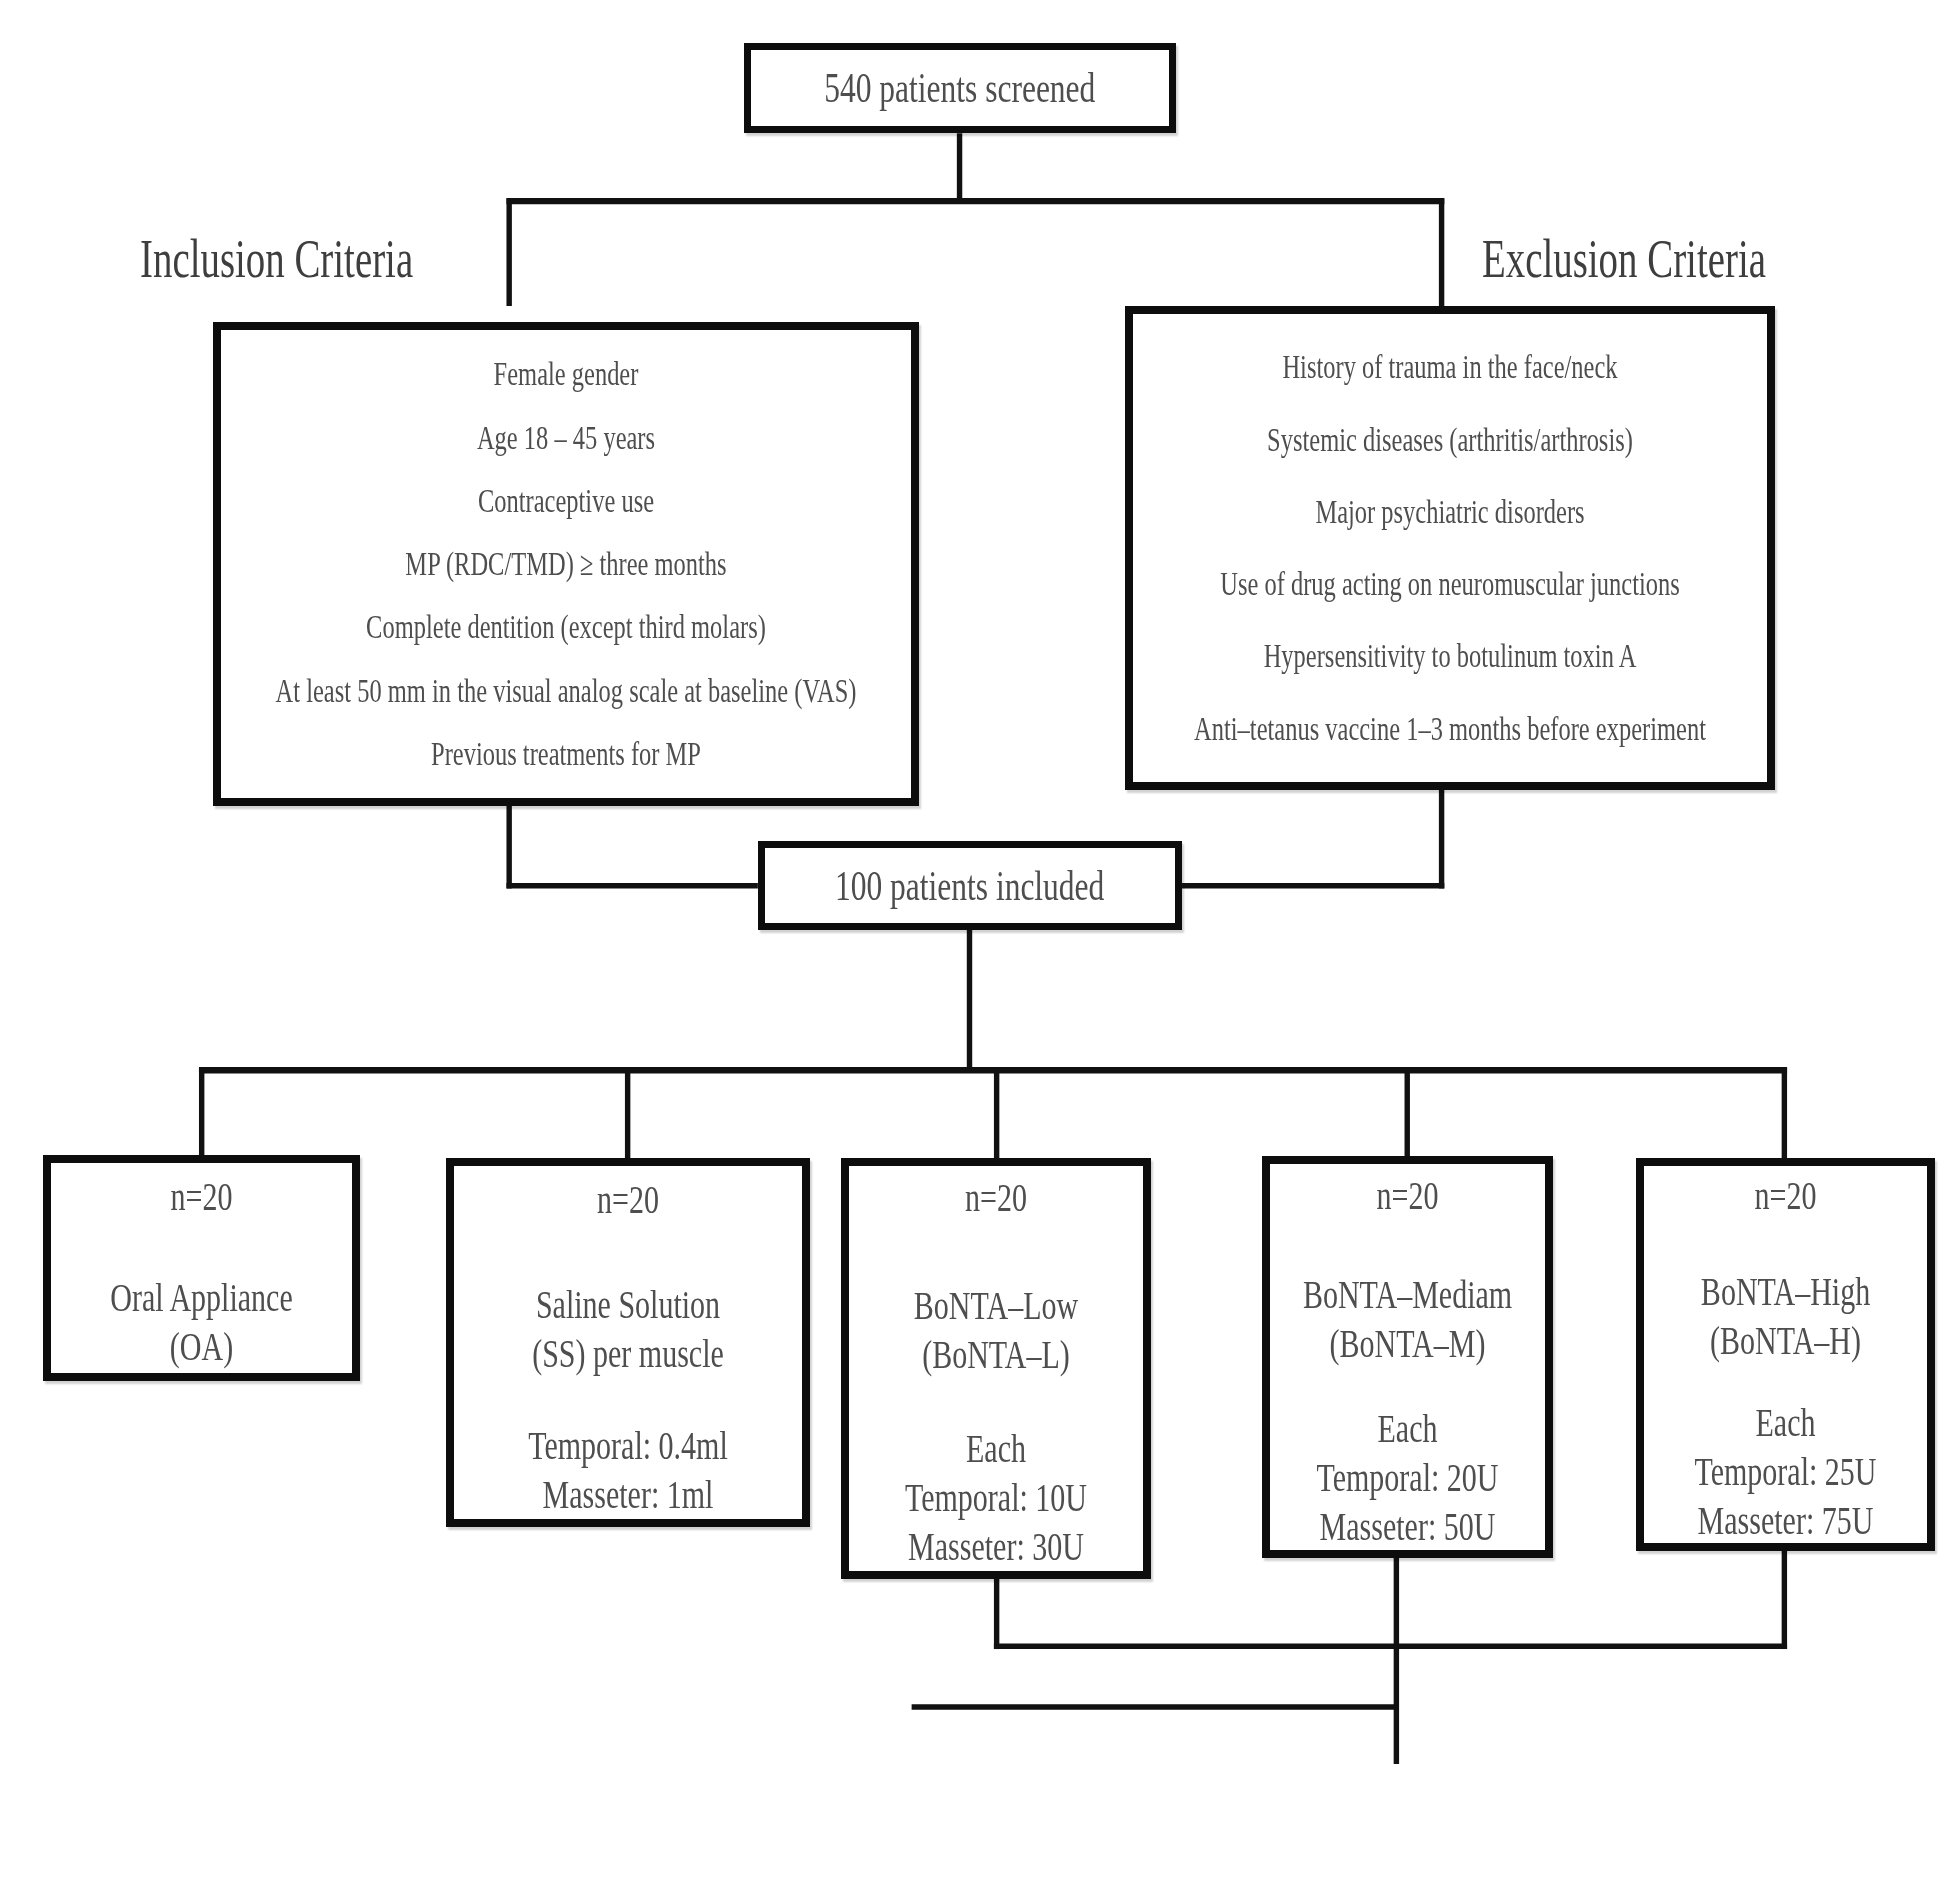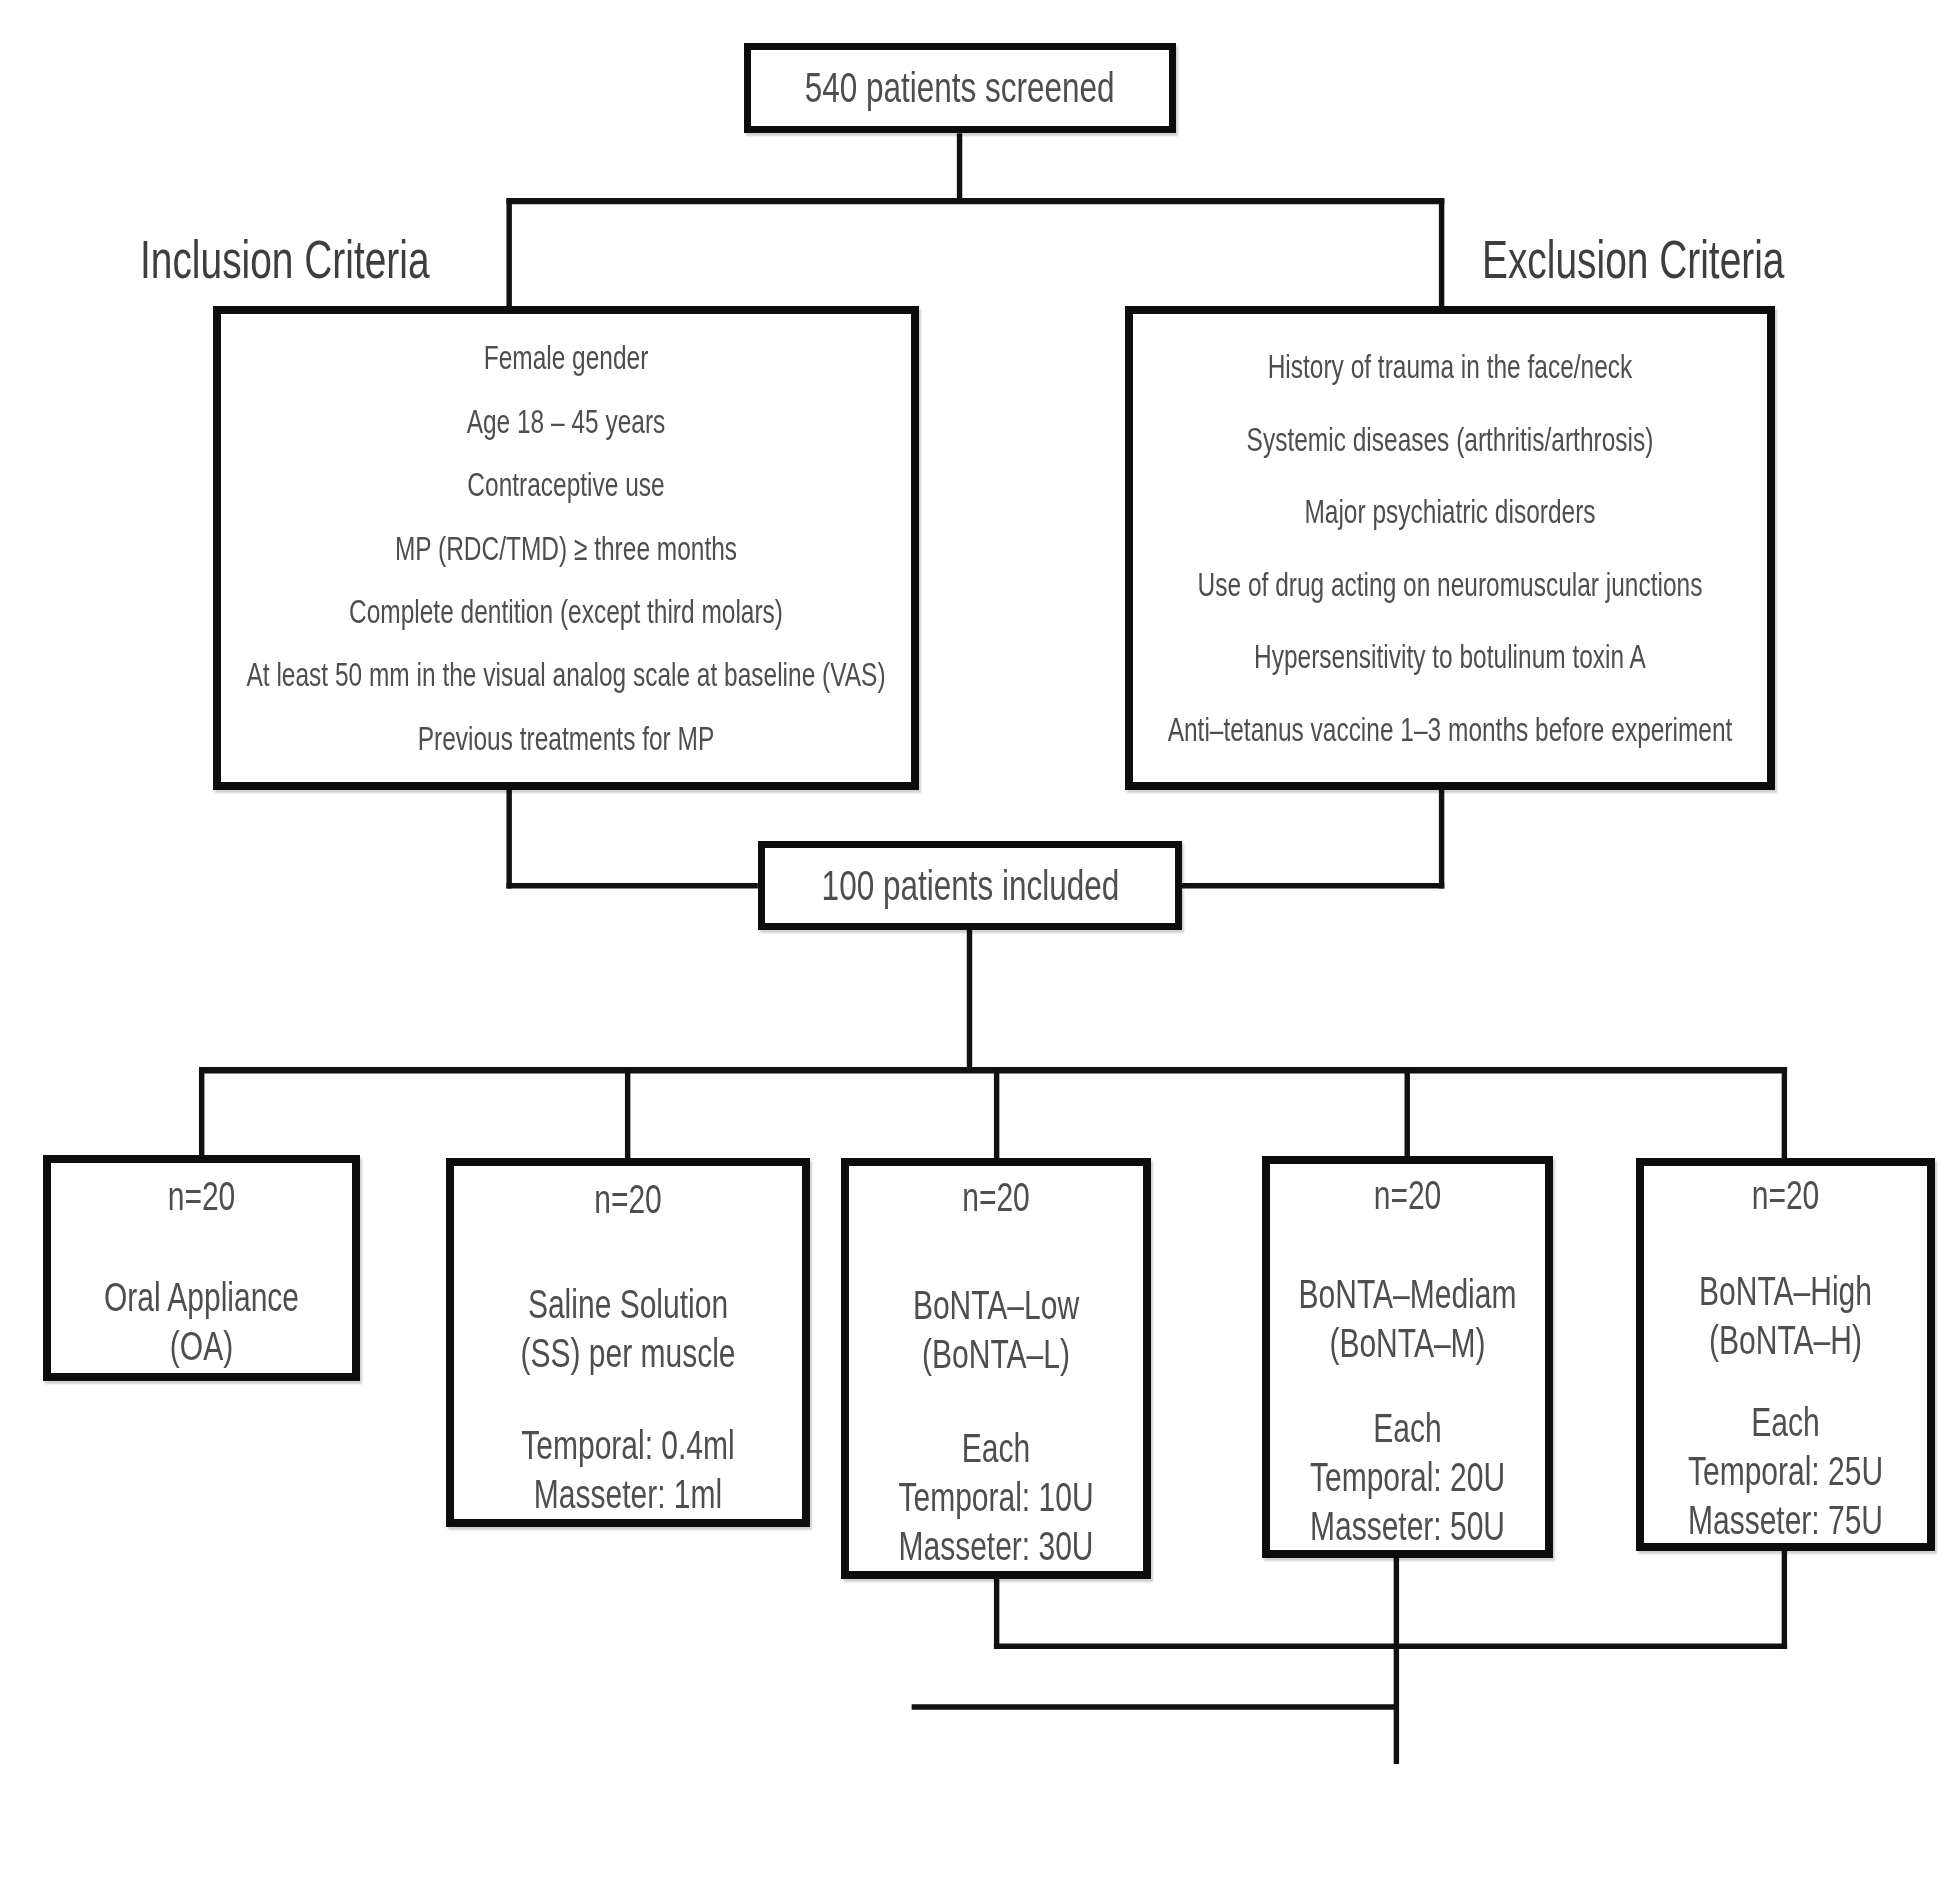--- a/index.html
+++ b/index.html
@@ -1,21 +1,21 @@
 <!DOCTYPE html>
 <html style="font-size:14.5px"><head>
 <meta charset="utf-8">
 <style>
   html, body { margin: 0; padding: 0; background: #ffffff; }
   .canvas {
     position: relative;
     width: 1958px;
     height: 1880px;
     background: #ffffff;
-    font-family: Liberation Sans, sans-serif;
+    font-family: Liberation Serif, serif;
     overflow: hidden;
   }
   .connectors { position: absolute; left: 0; top: 0; }
 
   .box {
     position: absolute;
     background: #ffffff;
     border: 8.1px solid #0d0d0d;
     box-sizing: border-box;
     box-shadow: 1.8px 2.7px 1.8px rgba(0,0,0,0.18);
@@ -98,21 +98,21 @@
     <path d="M1008,1887 H1544" stroke="#111111" stroke-width="6" fill="none"></path>
   </svg>
 
   <div class="box label-box" style="left:744px; top:43px; width:432px; height:90px;">
     <div class="node-label">540 patients screened</div>
   </div>
 
   <div class="heading" style="left:140px; top:228px;">Inclusion Criteria</div>
   <div class="heading" style="left:1482px; top:228px;">Exclusion Criteria</div>
 
-  <div class="box" style="left:213px; top:306px; width:706px; height:484px;">
+  <div class="box" style="left:213px; top:322px; width:706px; height:484px;">
     <div class="criteria-list">
       <div class="criteria-item">Female gender</div>
       <div class="criteria-item">Age 18 – 45 years</div>
       <div class="criteria-item">Contraceptive use</div>
       <div class="criteria-item">MP (RDC/TMD) ≥ three months</div>
       <div class="criteria-item">Complete dentition (except third molars)</div>
       <div class="criteria-item">At least 50 mm in the visual analog scale at baseline (VAS)</div>
       <div class="criteria-item">Previous treatments for MP</div>
     </div>
   </div>

